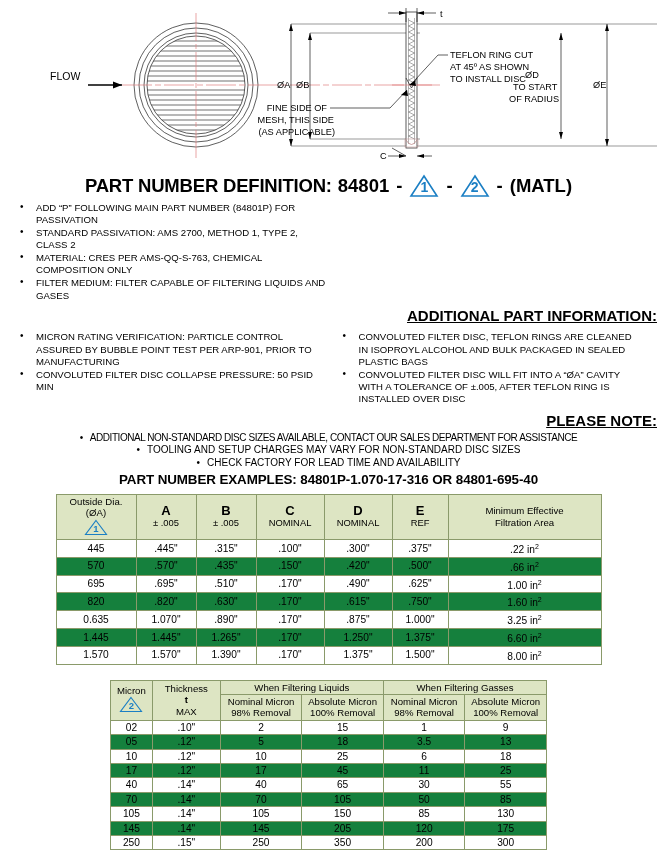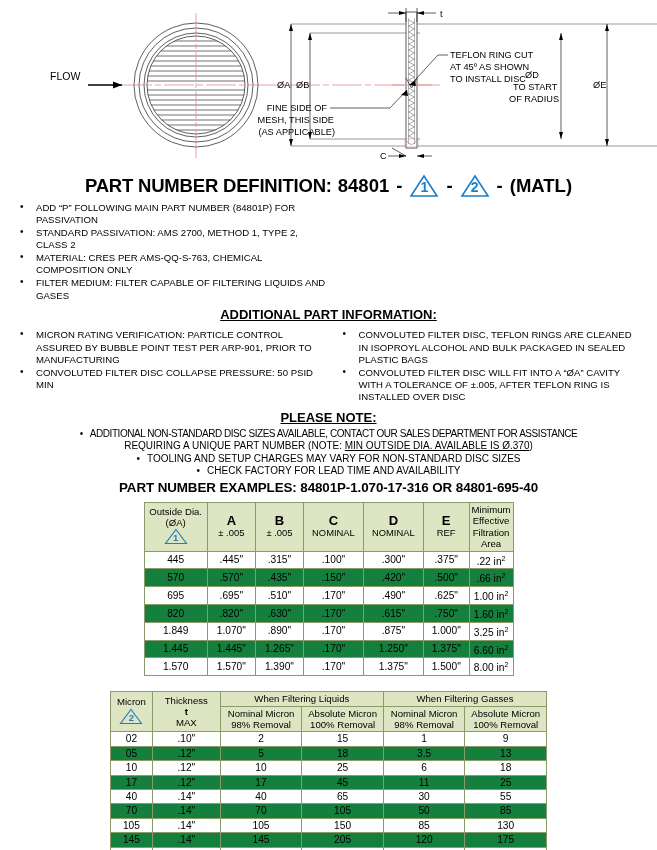--- a/index.html
+++ b/index.html
@@ -85,22 +85,22 @@
     margin-bottom: 0.5px;
   }
   ul.blist > li::before {
     content: "\2022";
     position: absolute;
     left: 6px;
     top: -1px;
     font-size: 10px;
   }
   .sec-heading {
-    text-align: center;
-    font-size: 13px;
+    text-align: right;
+    font-size: 15px;
     font-weight: bold;
     text-decoration: underline;
     margin: 5px 0 3px 0;
   }
   .sec-heading.pn-note { margin-top: 6px; }
 
   
   .note-list {
     list-style: none;
     margin: 0;
@@ -131,21 +131,21 @@
   
   .tbl-wrap { display: flex; justify-content: center; }
   .tbl-wrap.t1 { margin-top: 7px; }
   .tbl-wrap.t2 { margin-top: 15px; }
 
   table.dt {
     border-collapse: collapse;
     background: #fff;
     font-size: 9.5px;
   }
-  table.dt.tbl1 { width: 370px; }
+  table.dt.tbl1 { width: 546px; }
   table.dt.tbl2 { width: 437px; }
   table.dt th, table.dt td {
     border: 1px solid #8a9a6a;
     text-align: center;
     padding: 0;
     font-weight: normal;
   }
   table.dt thead th {
     background: #dde5c3;
     font-size: 9.6px;
@@ -372,21 +372,20 @@
     <ul class="blist">
       <li>CONVOLUTED FILTER DISC, TEFLON RINGS ARE CLEANED IN ISOPROYL ALCOHOL AND BULK PACKAGED IN SEALED PLASTIC BAGS</li>
       <li>CONVOLUTED FILTER DISC WILL FIT INTO A “ØA” CAVITY WITH A TOLERANCE OF ±.005, AFTER TEFLON RING IS INSTALLED OVER DISC</li>
     </ul>
   </div>
 </div>
 
 <div class="sec-heading pn-note">PLEASE NOTE:</div>
 <ul class="note-list">
   <li><span class="nb tight">ADDITIONAL NON-STANDARD DISC SIZES AVAILABLE, CONTACT OUR SALES DEPARTMENT FOR ASSISTANCE</span></li>
-  <li class="cont"><span class="nb"><span>REQUIRING A UNIQUE PART NUMBER (NOTE: </span><span class="u">MIN OUTSIDE DIA. AVAILABLE IS Ø.370</span><span>)</span></span></li>
   <li><span class="nb">TOOLING AND SETUP CHARGES MAY VARY FOR NON-STANDARD DISC SIZES</span></li>
   <li><span class="nb">CHECK FACTORY FOR LEAD TIME AND AVAILABILITY</span></li>
 </ul>
 
 <div class="examples">PART NUMBER EXAMPLES: 84801P-1.070-17-316 OR 84801-695-40</div>
 
 <div class="tbl-wrap t1">
   <table class="dt tbl1">
     <thead>
       <tr>
@@ -457,21 +456,21 @@
         <tr class="alt">
           <td>820</td>
           <td>.820"</td>
           <td>.630"</td>
           <td>.170"</td>
           <td>.615"</td>
           <td>.750"</td>
           <td>1.60 in<sup class="sq">2</sup></td>
         </tr>
         <tr>
-          <td>1.849</td>
+          <td>0.635</td>
           <td>1.070"</td>
           <td>.890"</td>
           <td>.170"</td>
           <td>.875"</td>
           <td>1.000"</td>
           <td>3.25 in<sup class="sq">2</sup></td>
         </tr>
         <tr class="alt">
           <td>1.445</td>
           <td>1.445"</td>

